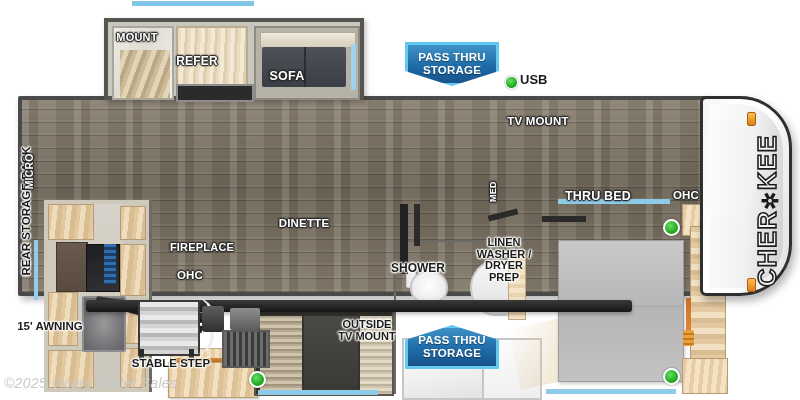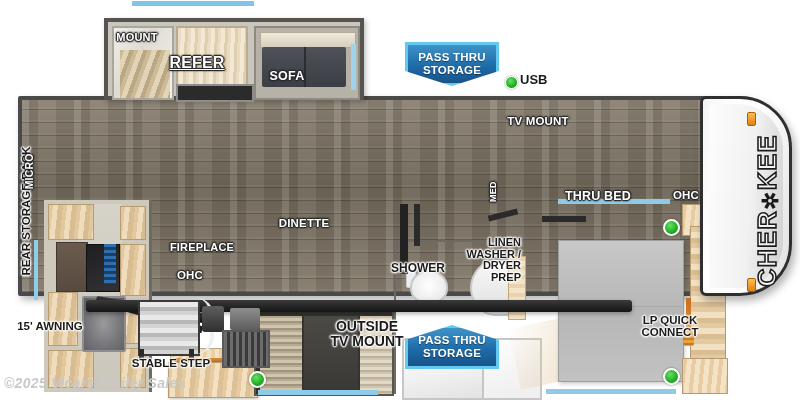--- a/index.html
+++ b/index.html
@@ -231,38 +231,38 @@
   #cherokee{position:absolute;left:672px;top:196px;width:190px;
             transform:rotate(-90deg);text-align:center;
             font-size:25px;font-weight:700;letter-spacing:1.5px;
             color:#f4f4f4;-webkit-text-stroke:1.6px #1a1a1a;
             font-family:"Liberation Sans",sans-serif;}
   #cherokee .feather{display:inline-block;transform:translateY(2px);font-size:22px;
                      -webkit-text-stroke:0;color:#1a1a1a;}
 
   
   #lbl-pantry{left:106px;top:32px;width:62px;font-size:11px;}
-  #lbl-refer{left:166px;top:55px;width:62px;font-size:16px;text-decoration:underline;}
+  #lbl-refer{left:166px;top:55px;width:62px;font-size:12px;}
   #lbl-sofa{left:256px;top:70px;width:62px;font-size:12.5px;}
   #lbl-tvmount-bed{left:492px;top:116px;width:92px;font-size:11.5px;}
   #lbl-queen{left:550px;top:190px;width:96px;font-size:12.5px;}
   #lbl-ohc-r{left:668px;top:190px;width:36px;font-size:11.5px;}
   #lbl-fire{left:158px;top:242px;width:88px;font-size:11px;}
   #lbl-ohc-l{left:160px;top:270px;width:60px;font-size:11.5px;}
   #lbl-dinette{left:270px;top:218px;width:68px;font-size:11.5px;}
   #lbl-tvmount-din{left:272px;top:252px;width:60px;font-size:11.5px;}
   #lbl-shower{left:380px;top:262px;width:76px;font-size:12px;}
-  #lbl-linen{left:455px;top:237px;width:66px;font-size:11px;text-align:right;}
+  #lbl-linen{left:471px;top:237px;width:66px;font-size:11px;}
   #lbl-usb{left:520px;top:73px;font-size:13px;color:#1b1b1b;text-shadow:none;font-weight:700;}
   #lbl-awning{left:10px;top:320px;width:80px;font-size:11.5px;}
   #lbl-step{left:126px;top:357px;width:90px;font-size:11.5px;}
-  #lbl-outside{left:322px;top:319px;width:90px;font-size:14px;}
+  #lbl-outside{left:322px;top:319px;width:90px;font-size:11px;}
   #lbl-lp{left:624px;top:314px;width:92px;font-size:11.5px;}
 
-  #copyright{position:absolute;left:4px;top:375px;font-size:14px;font-weight:700;
+  #copyright{position:absolute;left:4px;top:375px;font-size:14px;font-weight:400;
              font-style:italic;color:#c9c9c9;letter-spacing:.3px;}
 </style>
 </head>
 <body>
 
 <div id="stage">
 
   <div id="body-main" class="shell">
     <div id="floor-main" class="floor"></div>
 
@@ -389,18 +389,16 @@
   <div class="lbl-dark" id="lbl-shower">SHOWER</div>
   <div class="lbl-dark" id="lbl-linen">LINEN
 WASHER /
 DRYER
 PREP</div>
 
   <div class="lbl-dark" id="lbl-awning">15' AWNING</div>
   <div class="lbl-dark" id="lbl-step">STABLE STEP</div>
   <div class="lbl-dark" id="lbl-outside">OUTSIDE
 TV MOUNT</div>
-  <div class="lbl-dark" id="lbl-lp">LP QUICK
-CONNECT</div>
 
   <div id="copyright">©2025 Vicars Trailer Sales</div>
 
 </div>
 
 </body></html>

